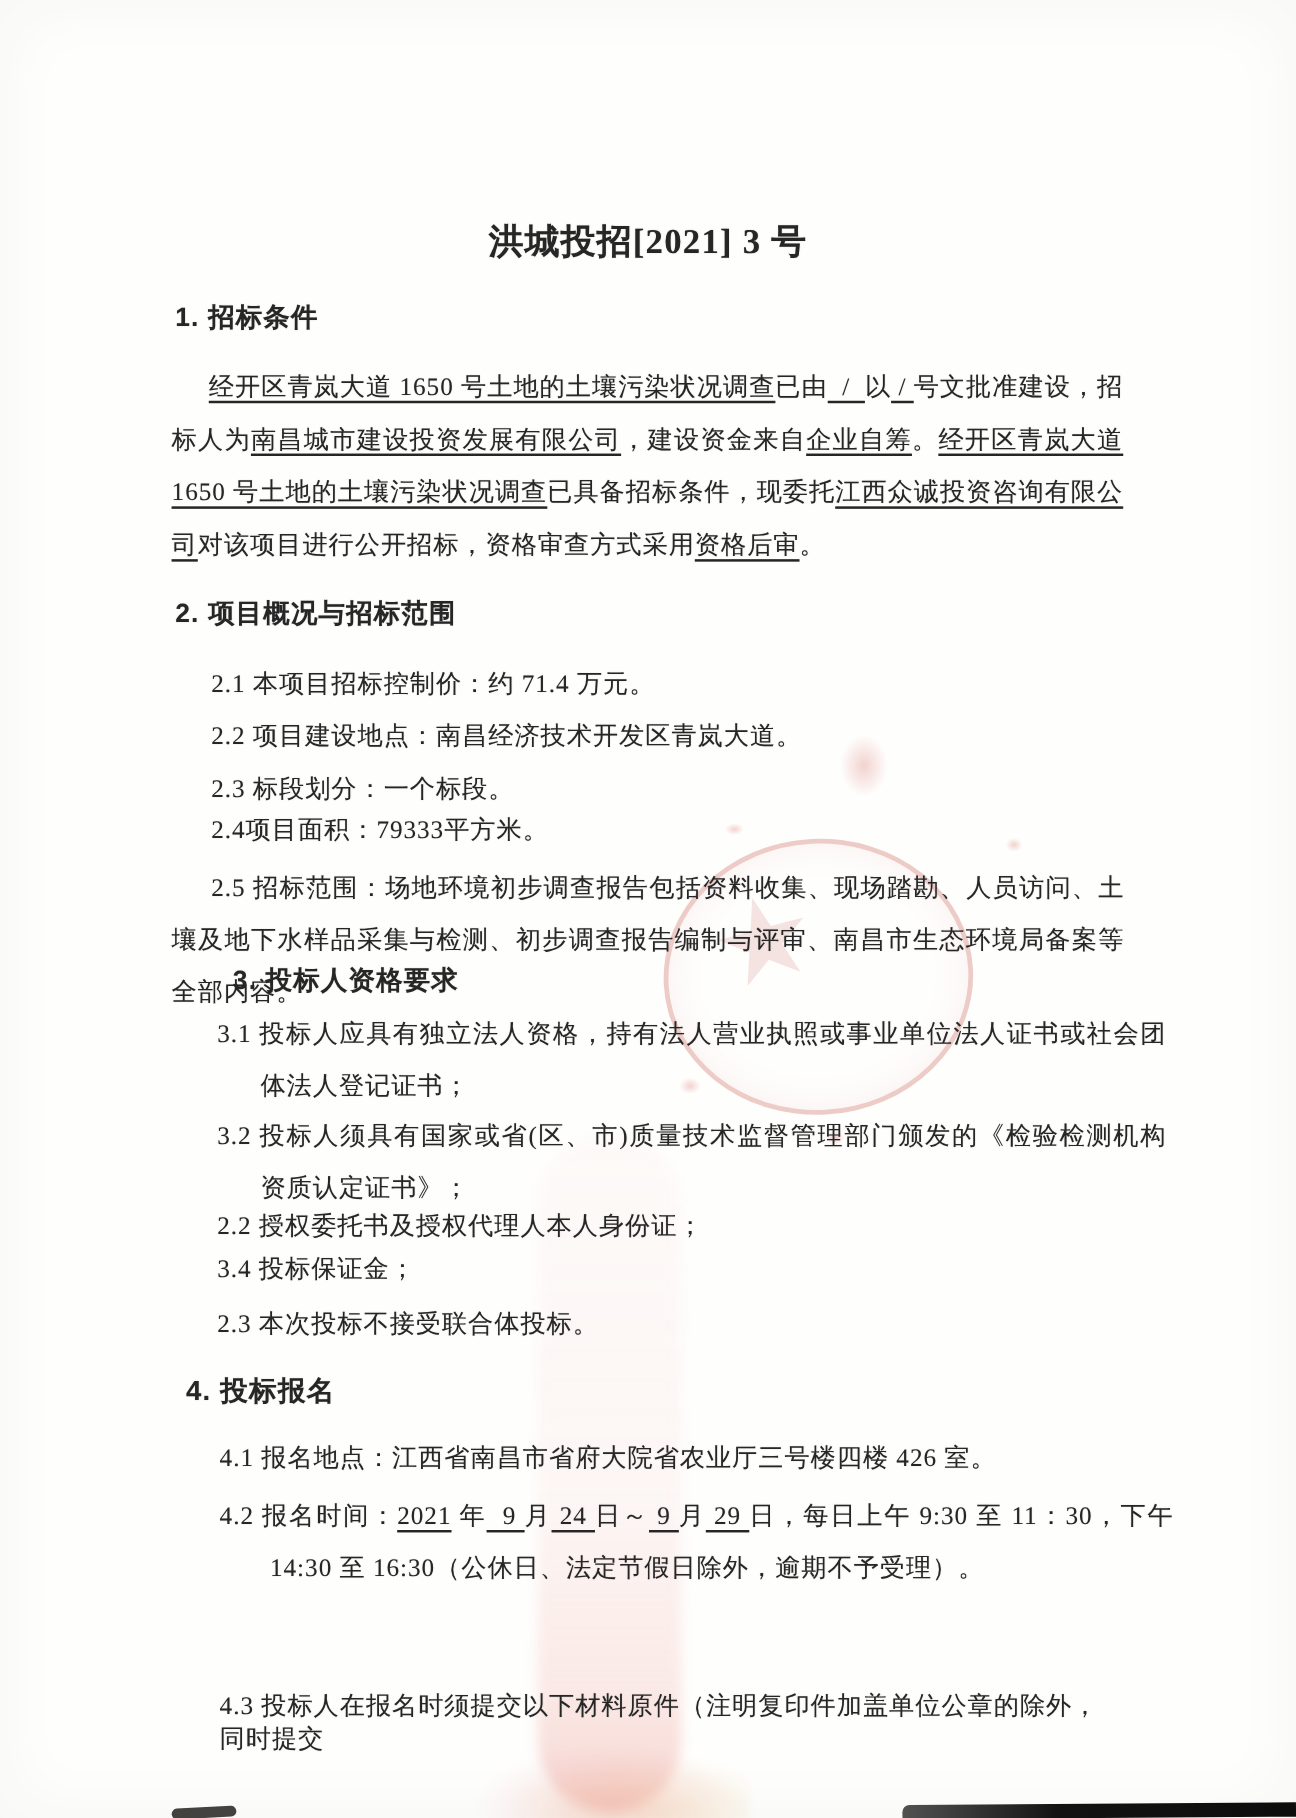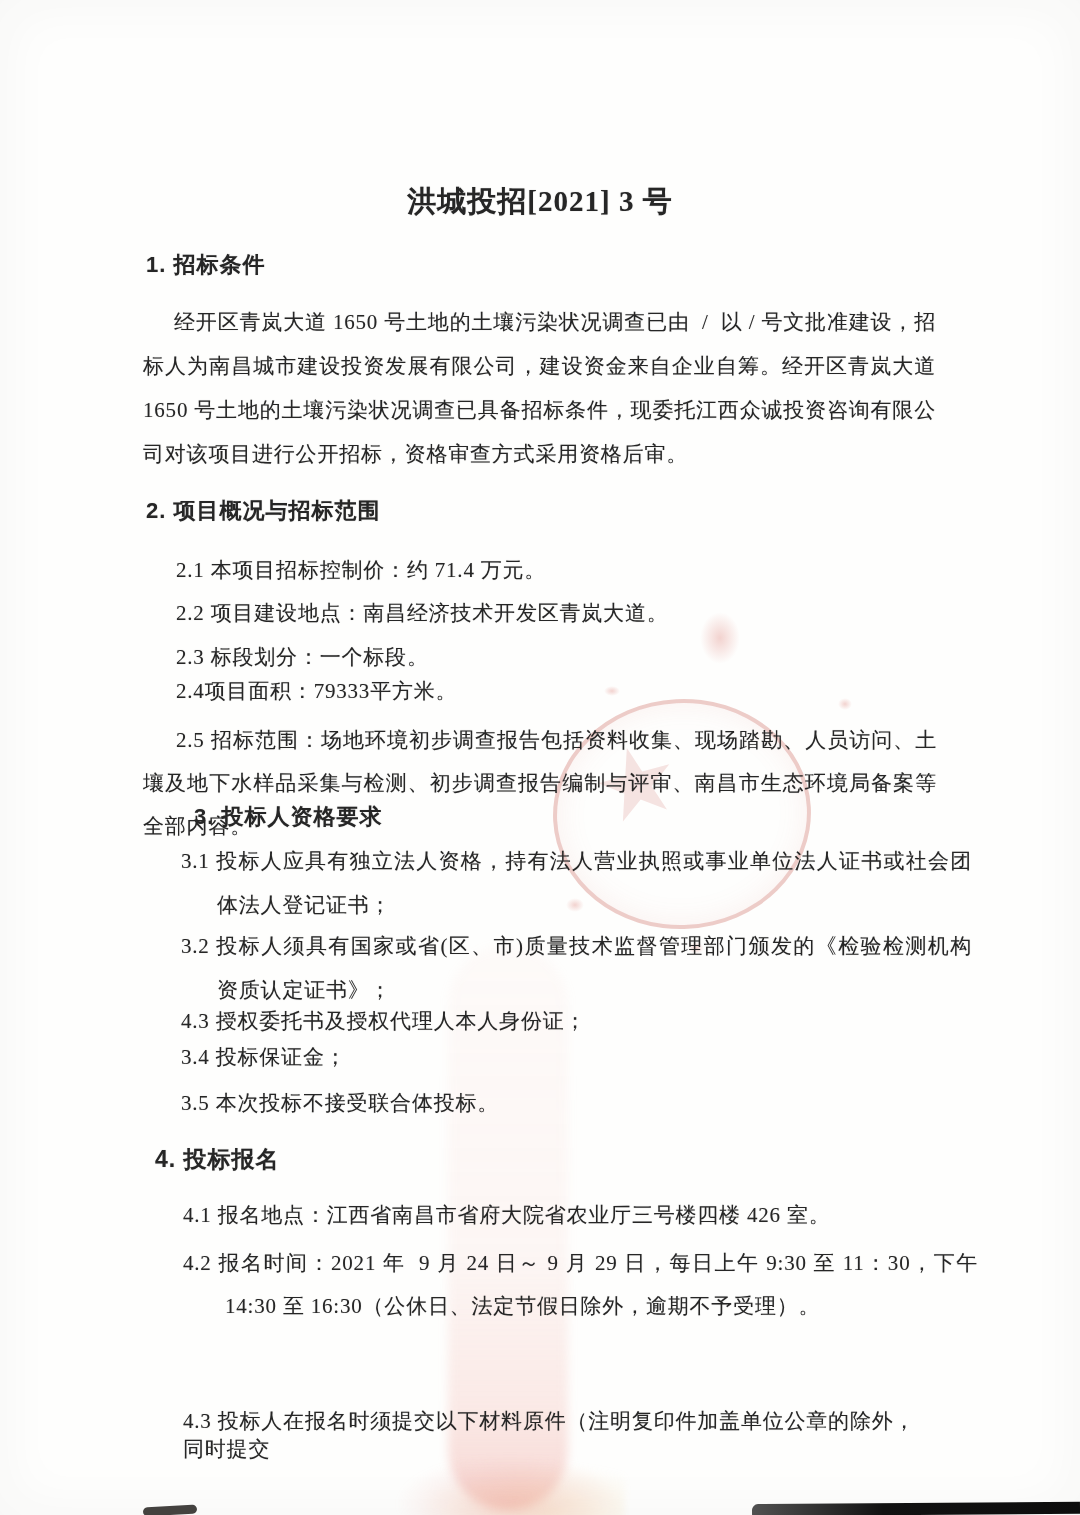--- a/index.html
+++ b/index.html
@@ -29,20 +29,21 @@
     font-size:21px;letter-spacing:0.8px;
     text-shadow:0 0 1px rgba(40,40,40,0.28);
   }
   .para{
     line-height:44px;text-align:justify;
   }
   .hang{
     text-align:justify;
   }
   .u{
+    text-decoration:underline;
     text-decoration-thickness:2px;
     text-underline-offset:5px;
   }
   
   .stamp{
     left:553px;top:699px;width:250px;height:222px;
     border:4px solid rgba(200,90,80,0.30);
     border-radius:50%;
     transform:rotate(-3deg);
     box-shadow:inset 0 0 30px rgba(220,120,110,0.10);
@@ -114,22 +115,22 @@
   <div class="blk heading" style="top:496px;left:146px;">2. 项目概况与招标范围</div>
   <div class="blk body-text" style="top:556px;left:176px;">2.1 本项目招标控制价：约 71.4 万元。</div>
   <div class="blk body-text" style="top:599px;left:176px;font-family:Liberation Serif, serif;">2.2 项目建设地点：南昌经济技术开发区青岚大道。</div>
   <div class="blk body-text" style="top:643px;left:176px;">2.3 标段划分：一个标段。</div>
   <div class="blk body-text" style="top:677px;left:176px;">2.4项目面积：79333平方米。</div>
   <div class="blk body-text para" style="top:719px;left:143px;width:794px;text-indent:33px;line-height:43px;">2.5 招标范围：场地环境初步调查报告包括资料收集、现场踏勘、人员访问、土壤及地下水样品采集与检测、初步调查报告编制与评审、南昌市生态环境局备案等全部内容。</div>
 
   <div class="blk heading" style="top:802px;left:194px;">3. 投标人资格要求</div>
   <div class="blk body-text hang" style="top:839px;left:181px;width:755px;padding-left:36px;text-indent:-36px;line-height:44px;">3.1 投标人应具有独立法人资格，持有法人营业执照或事业单位法人证书或社会团体法人登记证书；</div>
   <div class="blk body-text hang" style="top:924px;left:181px;width:755px;padding-left:36px;text-indent:-36px;line-height:44px;">3.2 投标人须具有国家或省(区、市)质量技术监督管理部门颁发的《检验检测机构资质认定证书》；</div>
-  <div class="blk body-text" style="top:1007px;left:181px;">4.3 授权委托书及授权代理人本人身份证；</div>
+  <div class="blk body-text" style="top:1007px;left:181px;">2.2 授权委托书及授权代理人本人身份证；</div>
   <div class="blk body-text" style="top:1043px;left:181px;">3.4 投标保证金；</div>
-  <div class="blk body-text" style="top:1089px;left:181px;">3.5 本次投标不接受联合体投标。</div>
+  <div class="blk body-text" style="top:1089px;left:181px;">2.3 本次投标不接受联合体投标。</div>
 
   <div class="blk heading" style="top:1144px;left:155px;font-size:23px;">4. 投标报名</div>
   <div class="blk body-text" style="top:1201px;left:183px;">4.1 报名地点：江西省南昌市省府大院省农业厅三号楼四楼 426 室。</div>
   <div class="blk body-text hang" style="top:1242px;left:183px;width:753px;padding-left:42px;text-indent:-42px;line-height:43px;"><span>4.2 报名时间：</span><span class="u">2021</span><span> 年</span><span class="u">&nbsp;&nbsp;9&nbsp;</span><span>月</span><span class="u">&nbsp;24&nbsp;</span><span>日～</span><span class="u">&nbsp;9&nbsp;</span><span>月</span><span class="u">&nbsp;29&nbsp;</span><span>日，每日上午 9:30 至 11：30，下午 14:30 至 16:30（公休日、法定节假日除外，逾期不予受理）。</span></div>
   <div class="blk body-text" style="top:1407px;left:183px;width:753px;">4.3 投标人在报名时须提交以下材料原件（注明复印件加盖单位公章的除外，同时提交</div>
 
 </div>
 
 </body></html>

